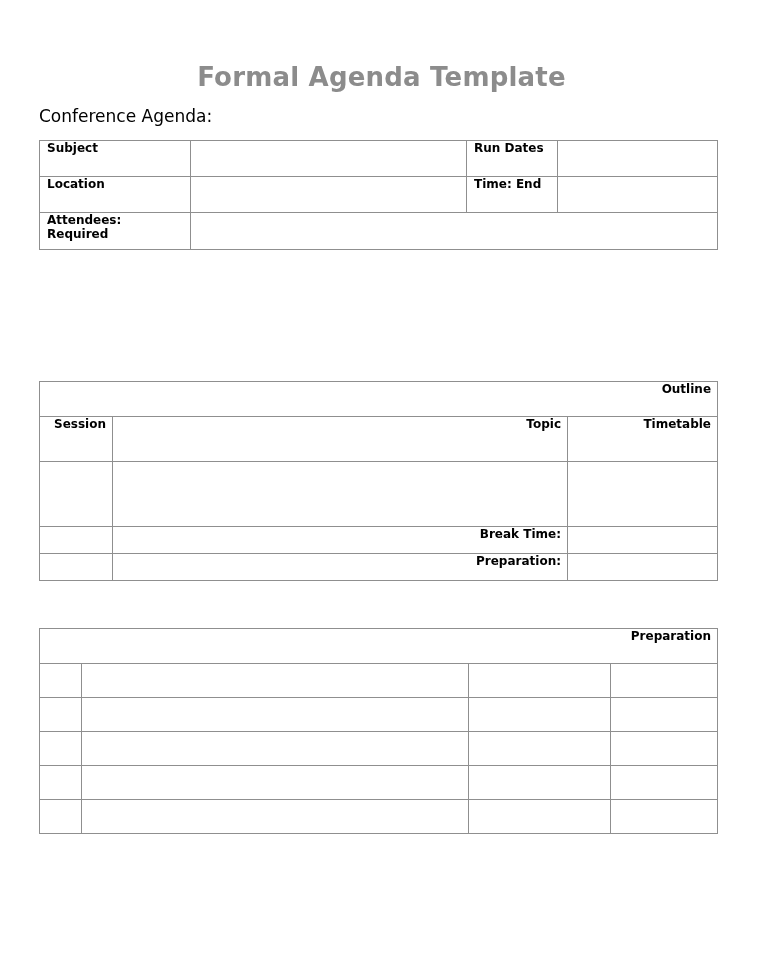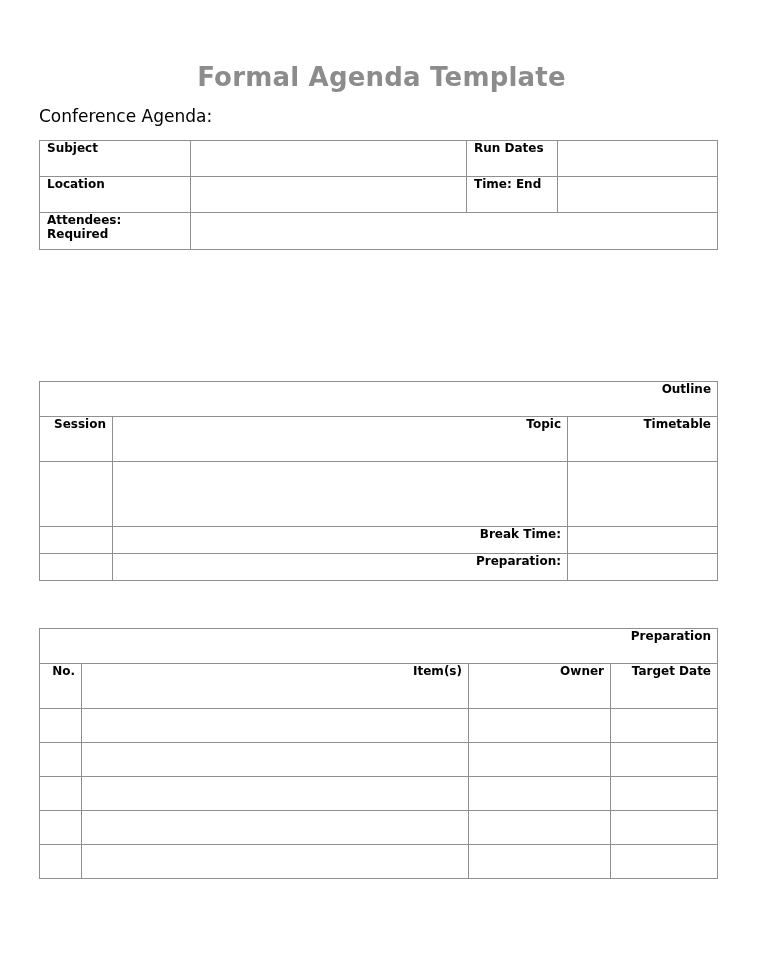--- a/index.html
+++ b/index.html
@@ -177,26 +177,20 @@
     <colgroup>
       <col style="width:42px">
       <col style="width:387px">
       <col style="width:142px">
       <col style="width:107px">
     </colgroup>
     <tbody>
       <tr class="title-row">
         <td class="center" colspan="4">Preparation</td>
       </tr>
-      <tr class="head-row">
-        <td class="center">No.</td>
-        <td class="center">Item(s)</td>
-        <td class="center">Owner</td>
-        <td class="center">Target Date</td>
-      </tr>
       <tr class="body-row">
         <td class="blank"></td>
         <td class="blank"></td>
         <td class="blank"></td>
         <td class="blank"></td>
       </tr>
       <tr class="body-row">
         <td class="blank"></td>
         <td class="blank"></td>
         <td class="blank"></td>

